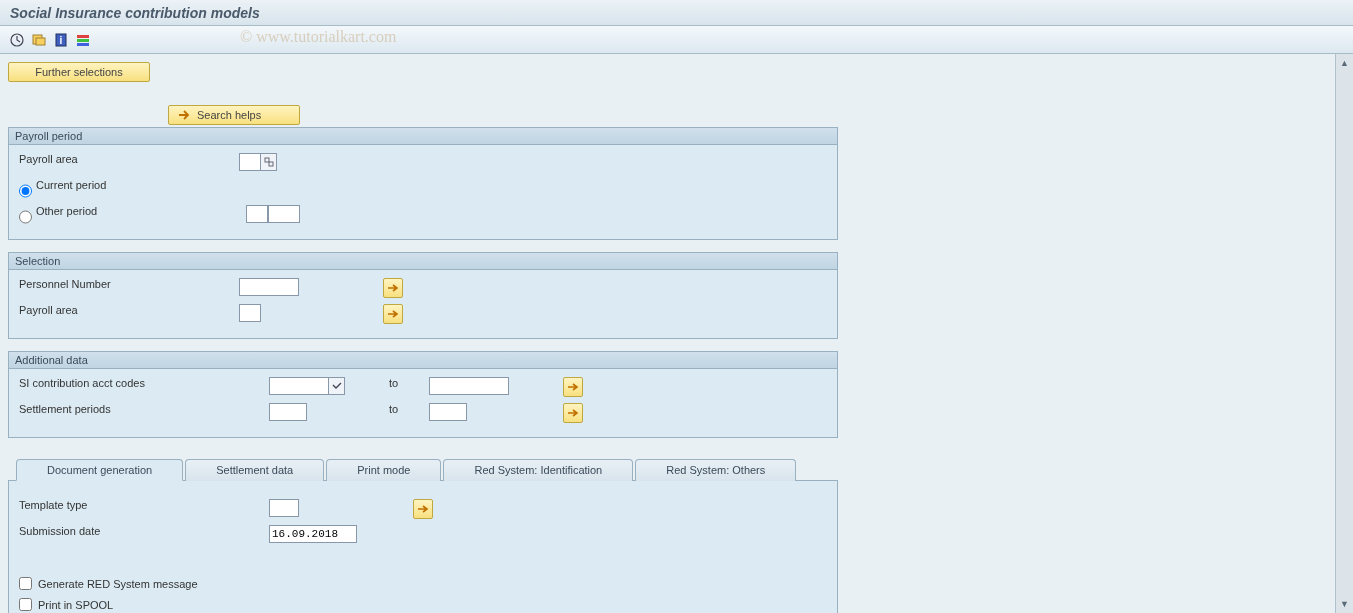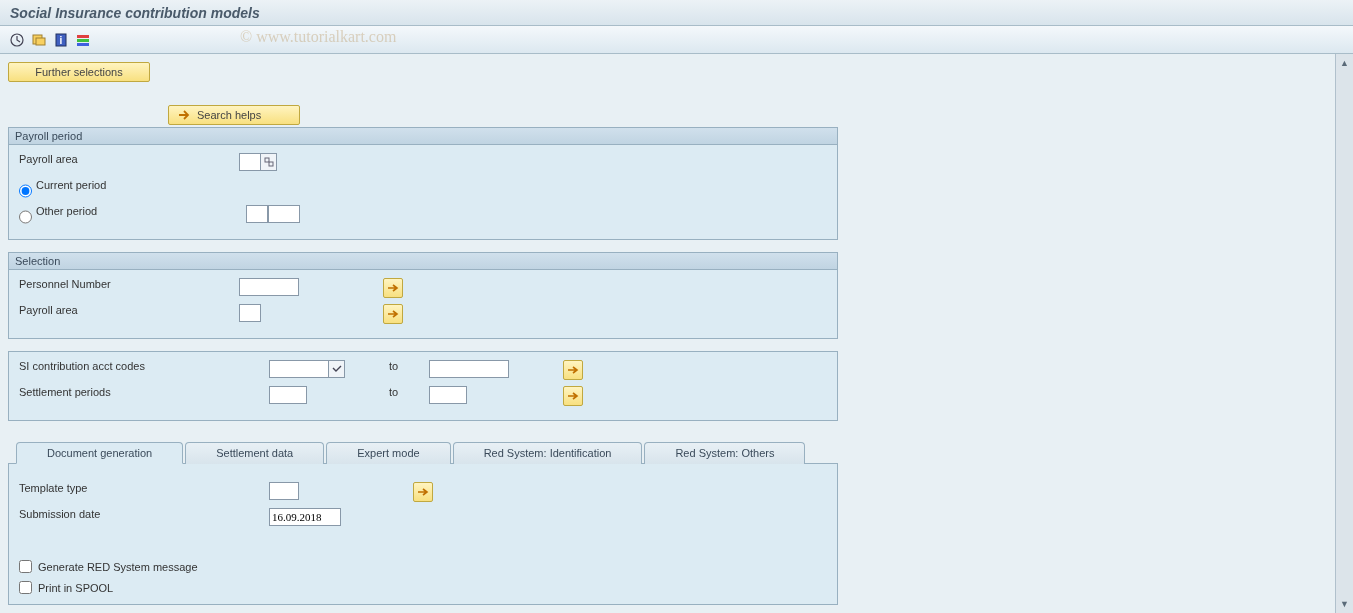--- a/index.html
+++ b/index.html
@@ -139,21 +139,21 @@
     input[type="text"] {
       border: 1px solid #8898a8;
       background: #fff;
       height: 18px;
       padding: 0 2px;
       font-size: 11px;
     }
     .inp-xs { width: 22px; }
     .inp-sm { width: 60px; }
     .inp-md { width: 80px; }
-    .inp-date { width: 72px; font-family: Liberation Serif, serif; font-size: 11px; }
+    .inp-date { width: 88px; font-family: Liberation Mono, monospace; font-size: 11px; }
     .highlight-input {
       border: 1px solid #8898a8;
       background: #fff9c0;
       height: 18px;
       width: 22px;
     }
     .f4-help {
       width: 16px;
       height: 18px;
       border: 1px solid #8898a8;
@@ -328,20 +328,21 @@
         <span class="multi-btn">
           <svg width="12" height="10" viewBox="0 0 12 10">
                 <path d="M1 5 L9 5 M6 2 L10 5 L6 8" stroke="#c07000" stroke-width="1.6" fill="none"></path>
               </svg>
         </span>
       </div>
     </div>
   </div>
 
   <div class="group">
+    <div class="group-header">Additional data</div>
     <div class="group-body">
       <div class="row">
         <span style="width:250px">SI contribution acct codes</span>
         <div style="width:120px;display:flex">
           <input type="text" style="width: 60px;">
           <span class="dropdown-btn">
             <svg width="10" height="8" viewBox="0 0 10 8">
                   <path d="M1 3 L4 6 L9 1" stroke="#445" stroke-width="1.4" fill="none"></path>
                 </svg>
           </span>
@@ -368,21 +369,21 @@
                 <path d="M1 5 L9 5 M6 2 L10 5 L6 8" stroke="#c07000" stroke-width="1.6" fill="none"></path>
               </svg>
         </span>
       </div>
     </div>
   </div>
 
   <div class="tabs">
     <div class="tab active">Document generation</div>
     <div class="tab">Settlement data</div>
-    <div class="tab">Expert mode</div>
+    <div class="tab">Print mode</div>
     <div class="tab">Red System: Identification</div>
     <div class="tab">Red System: Others</div>
   </div>
   <div class="tab-body">
     <div class="row">
       <span style="width:250px">Template type</span>
       <input type="text" style="width: 30px;">
       <span style="width:110px"></span>
       <span class="multi-btn">
         <svg width="12" height="10" viewBox="0 0 12 10">

